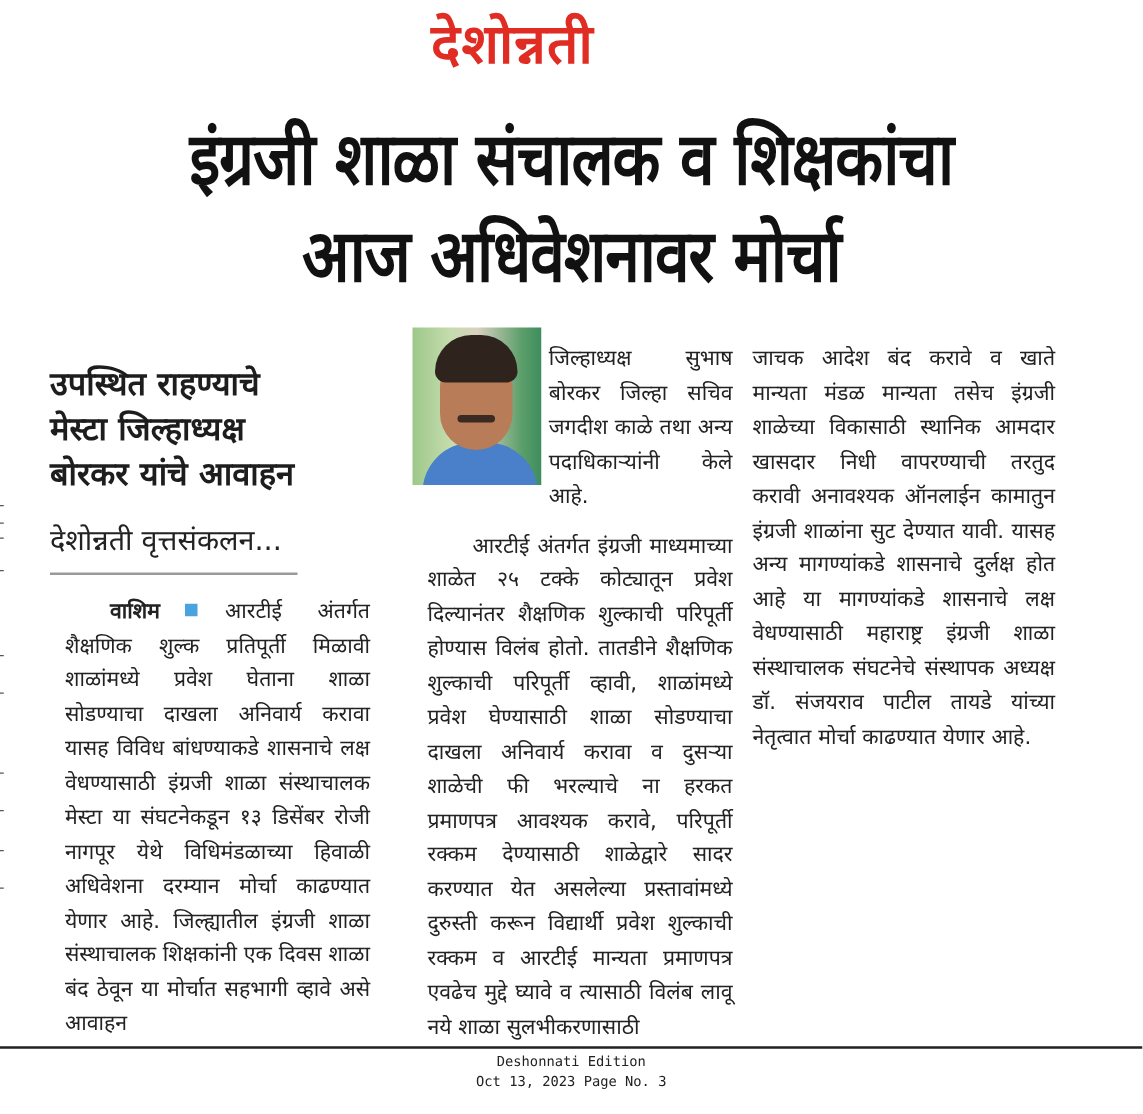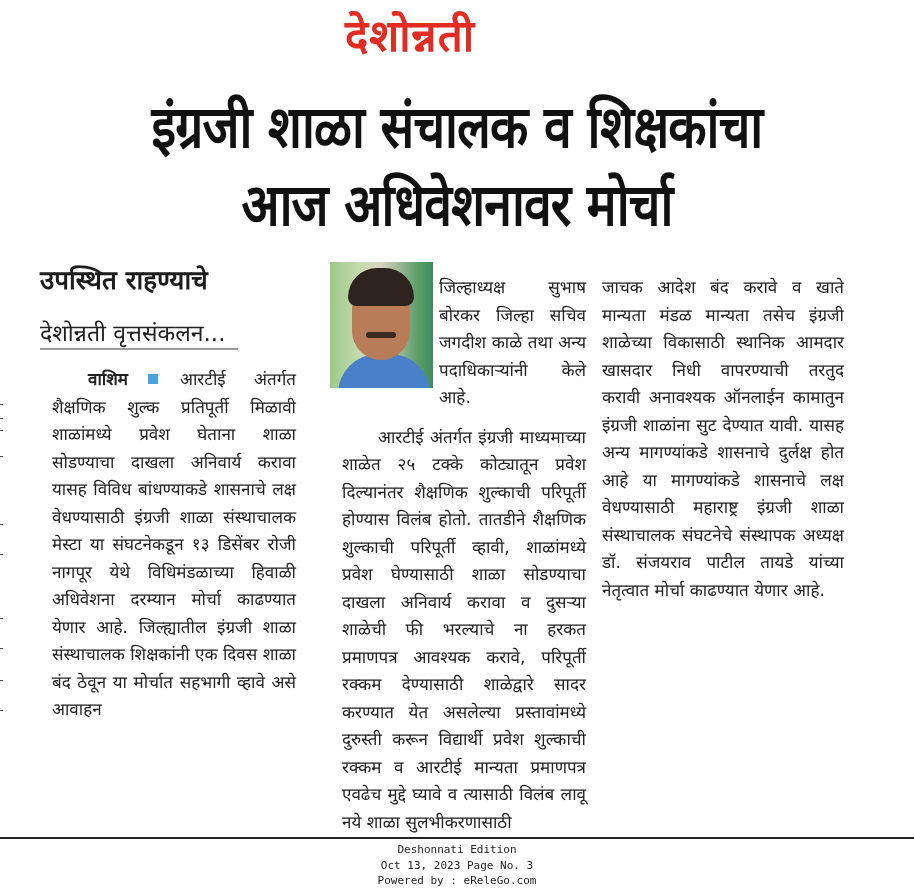--- a/index.html
+++ b/index.html
@@ -3,22 +3,22 @@
 <meta charset="utf-8">
 <style>
   html, body { margin: 0; padding: 0; background: #ffffff; }
   body { width: 914px; height: 891px; position: relative; overflow: hidden; color: #1a1a1a; font-family: "DejaVu Sans", sans-serif; }
   .masthead { position: absolute; left: 0; width: 820px; top: 8px; text-align: center; font-family: "DejaVu Sans", sans-serif; font-weight: bold; font-size: 44px; line-height: 56px; letter-spacing: 1px; }
   .headline { position: absolute; left: 0; width: 914px; top: 88px; text-align: center; font-weight: bold; font-size: 58px; line-height: 78px; color: #111; letter-spacing: -1px; transform: scaleX(0.86); transform-origin: center top; }
   .col { position: absolute; top: 262px; font-size: 17px; line-height: 27.5px; color: #222; text-align: justify; }
   .col1 { left: 40px; width: 268px; }
   .col2 { left: 330px; width: 268px; }
   .col3 { left: 590px; width: 266px; }
-  .subhead { font-weight: bold; font-size: 26px; line-height: 36px; color: #1d1d1d; text-align: left; margin-top: 0; }
-  .byline { font-size: 23px; line-height: 30px; margin-top: 20px; border-bottom: 2px solid #9a9a9a; width: 198px; white-space: nowrap; text-align: left; }
+  .subhead { font-weight: bold; font-size: 26px; line-height: 36px; color: #1d1d1d; text-align: left; margin-top: 28px; }
+  .byline { font-size: 23px; line-height: 30px; margin-top: 20px; padding-bottom: 10px; border-bottom: 2px solid #9a9a9a; width: 198px; white-space: nowrap; text-align: left; }
   .para { margin: 12px; }
   .indent { text-indent: 36px; }
   .dateline { font-weight: bold; }
   .bullet { display: inline-block; width: 10px; height: 10px; margin: 0 22px 0 20px; vertical-align: 1px; }
   .photo-wrap { float: left; width: 105px; height: 128px; margin: 0 4px 4px 0; }
   .photo { width: 103px; height: 126px; position: relative; overflow: hidden; background: linear-gradient(90deg, #9dc88a 0%, #c6dcae 30%, #d9d2c0 50%, #5b9e6a 85%, #3e8d5e 100%); }
   .photo .hair { position: absolute; left: 18px; top: 6px; width: 66px; height: 38px; border-radius: 33px 33px 10px 10px; background: #2f241d; }
   .photo .face { position: absolute; left: 22px; top: 20px; width: 58px; height: 78px; border-radius: 28px 28px 30px 30px; background: #b87c58; }
   .photo .mustache { position: absolute; left: 36px; top: 70px; width: 30px; height: 6px; border-radius: 3px; background: #3a2a22; }
   .photo .shirt { position: absolute; left: 8px; top: 92px; width: 92px; height: 40px; border-radius: 40px 40px 0 0; background: #4a7fc9; }
@@ -45,20 +45,22 @@
   <div class="edge-tick" style="top:554px"></div>
   <div class="edge-tick" style="top:618px"></div>
   <div class="edge-tick" style="top:648px"></div>
   <div class="edge-tick" style="top:680px"></div>
   <div class="edge-tick" style="top:710px"></div>
 </div>
 
 <div class="col col1">
   <div class="subhead">
     <div>उपस्थित राहण्याचे</div>
+    <div>मेस्टा जिल्हाध्यक्ष</div>
+    <div>बोरकर यांचे आवाहन</div>
   </div>
   <div class="byline">देशोन्नती वृत्तसंकलन...</div>
   <p class="para" style="margin-top:16px;">
     <span class="dateline" style="margin-left:36px;">वाशिम</span><span class="bullet" style="background:#4aa3df;"></span><span>आरटीई अंतर्गत शैक्षणिक शुल्क प्रतिपूर्ती मिळावी शाळांमध्ये प्रवेश घेताना शाळा सोडण्याचा दाखला अनिवार्य करावा यासह विविध बांधण्याकडे शासनाचे लक्ष वेधण्यासाठी इंग्रजी शाळा संस्थाचालक मेस्टा या संघटनेकडून १३ डिसेंबर रोजी नागपूर येथे विधिमंडळाच्या हिवाळी अधिवेशना दरम्यान मोर्चा काढण्यात येणार आहे. जिल्ह्यातील इंग्रजी शाळा संस्थाचालक शिक्षकांनी एक दिवस शाळा बंद ठेवून या मोर्चात सहभागी व्हावे असे आवाहन</span>
   </p>
 </div>
 
 <div class="col col2">
   <div class="photo-wrap">
     <div class="photo">
@@ -74,14 +76,13 @@
 
 <div class="col col3">
   <p class="para">जाचक आदेश बंद करावे व खाते मान्यता मंडळ मान्यता तसेच इंग्रजी शाळेच्या विकासाठी स्थानिक आमदार खासदार निधी वापरण्याची तरतुद करावी अनावश्यक ऑनलाईन कामातुन इंग्रजी शाळांना सुट देण्यात यावी. यासह अन्य मागण्यांकडे शासनाचे दुर्लक्ष होत आहे या मागण्यांकडे शासनाचे लक्ष वेधण्यासाठी महाराष्ट्र इंग्रजी शाळा संस्थाचालक संघटनेचे संस्थापक अध्यक्ष डॉ. संजयराव पाटील तायडे यांच्या नेतृत्वात मोर्चा काढण्यात येणार आहे.</p>
 </div>
 
 <div class="rule"></div>
 
 <div class="footer">
   <div>Deshonnati Edition</div>
   <div>Oct 13, 2023 Page No. 3</div>
-  <div>Powered by : eReleGo.com</div>
 </div>
 
 </body></html>

